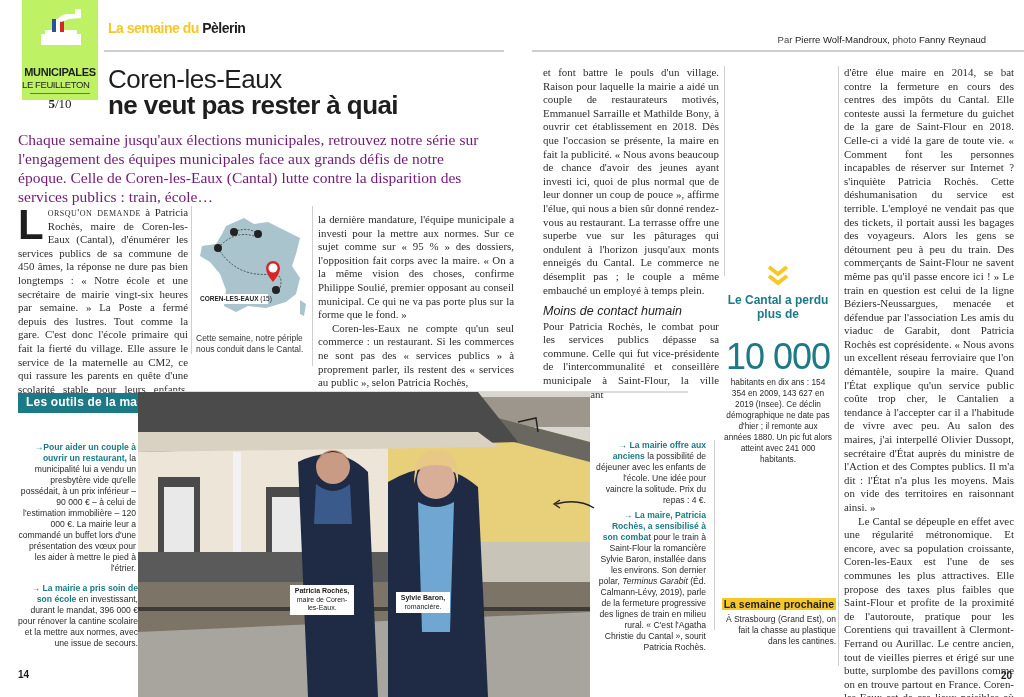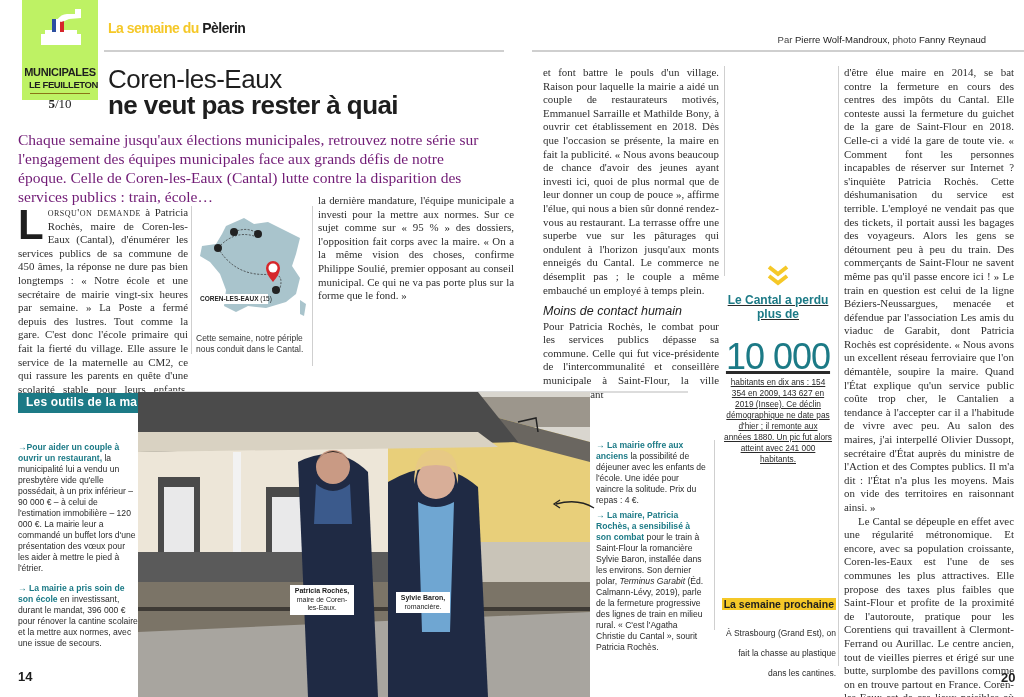--- a/index.html
+++ b/index.html
@@ -5,21 +5,21 @@
   * { box-sizing: border-box; margin: 0; padding: 0; }
   html, body { width: 1024px; height: 697px; overflow: hidden; background: #ffffff; }
   body { position: relative; font-family: "Liberation Serif", serif; color: #2a2a2a; }
   .sans { font-family: "Liberation Sans", sans-serif; }
   .abs { position: absolute; }
 
   
   .logo-box { left: 22px; top: 0; width: 76px; height: 100px; background: #bef264; }
   .logo-icon { left: 17px; top: 8px; width: 44px; height: 38px; }
   .logo-muni { left: 0; top: 66px; width: 76px; text-align: center; font-family: "Liberation Sans", sans-serif; font-weight: 900; font-size: 11px; color: #1e1e1e; letter-spacing: -0.3px; }
-  .logo-feuil { left: 0; top: 79px; width: 76px; text-align: right; font-family: "Liberation Sans", sans-serif; font-size: 9.5px; color: #1e1e1e; letter-spacing: -0.4px; font-weight: bold; }
+  .logo-feuil { left: 0; top: 79px; width: 76px; text-align: left; font-family: "Liberation Sans", sans-serif; font-size: 9.5px; color: #1e1e1e; letter-spacing: -0.4px; }
   .logo-rule { left: 8px; top: 93px; width: 60px; height: 1px; background: #8a7416; }
   .logo-num { left: 0; top: 96px; width: 76px; text-align: center; font-family: Liberation Serif, serif; font-size: 13px; color: #1e1e1e; }
   .logo-num b { font-weight: 900; }
 
   .kicker { left: 108px; top: 20px; font-family: "Liberation Sans", sans-serif; font-weight: 900; font-size: 14px; letter-spacing: -0.5px; }
   .kicker .k1 { color: #f5c828; }
   .kicker .k2 { color: #1e1e1e; }
   .top-rule { left: 104px; top: 50px; width: 400px; height: 2px; background: #cfcfcf; }
   .top-rule2 { left: 532px; top: 50px; width: 492px; height: 2px; background: #cfcfcf; }
   .byline { right: 38px; top: 34px; font-family: "Liberation Sans", sans-serif; font-size: 9.5px; color: #444; }
@@ -28,67 +28,67 @@
   .title1 { left: 108px; top: 64px; font-family: "Liberation Sans", sans-serif; font-size: 26px; color: #1e1e1e; letter-spacing: -0.5px; font-weight: 300; }
   .title2 { left: 108px; top: 90px; font-family: "Liberation Sans", sans-serif; font-size: 26px; font-weight: 900; color: #1e1e1e; letter-spacing: -0.6px; }
 
   .chapo { left: 18px; top: 130px; width: 470px; font-size: 15.5px; line-height: 19px; color: #701a75; }
 
   
   .col { font-size: 10.9px; line-height: 13.6px; color: #2d2d2d; text-align: justify; }
   .col p { text-indent: 0; }
   .col p + p { text-indent: 14px; }
   .col-a { left: 18px; top: 206px; width: 170px; }
-  .col-b { left: 318px; top: 194px; width: 196px; }
+  .col-b { left: 318px; top: 213px; width: 196px; }
   .col-c { left: 543px; top: 66px; width: 176px; }
   .col-d { left: 844px; top: 66px; width: 170px; }
   .dropcap { float: left; font-family: "Liberation Sans", sans-serif; font-weight: 900; font-size: 42px; line-height: 34px; margin: 2px 4px 0 0; color: #1e1e1e; }
   .smallcaps { font-variant: small-caps; letter-spacing: 0.5px; }
   .subhead { font-family: "Liberation Sans", sans-serif; font-style: italic; font-size: 12.5px; color: #1e1e1e; margin: 8px 0 1px; text-align: left; }
 
   .vrule { width: 1px; background: #cfcfcf; }
 
   
   .map-box { left: 196px; top: 208px; width: 112px; height: 120px; }
   .map-caption { left: 196px; top: 333px; width: 112px; font-family: "Liberation Sans", sans-serif; font-size: 8.5px; line-height: 11px; color: #333; }
 
   
-  .stat { left: 724px; top: 265px; width: 108px; text-align: center; font-family: "Liberation Sans", sans-serif; text-decoration: underline; }
+  .stat { left: 724px; top: 265px; width: 108px; text-align: center; font-family: "Liberation Sans", sans-serif; }
   .stat-chev { display: block; margin: 0 auto; }
   .stat-head { color: #1c7a86; font-weight: 700; font-size: 12px; line-height: 14px; margin-top: 6px; }
   .stat-big { color: #1c7a86; font-size: 36px; line-height: 36px; letter-spacing: -1px; font-weight: 300; margin-top: 18px; }
   .stat-body { font-size: 8.3px; line-height: 11px; color: #2a2a2a; margin-top: 2px; }
 
   
   .next { left: 718px; top: 594px; width: 118px; text-align: right; font-family: "Liberation Sans", sans-serif; }
   .next-head { display: inline; background: #f5c828; font-weight: 900; font-size: 10.5px; line-height: 13px; color: #1e1e1e; padding: 0 2px; }
-  .next-body { font-size: 8.5px; line-height: 20px; color: #2a2a2a; margin-top: 11px; }
+  .next-body { font-size: 8.5px; line-height: 11px; color: #2a2a2a; margin-top: 2px; }
 
   
   .tools-bar { left: 18px; top: 393px; width: 145px; height: 20px; background: #1c7a86; }
   .tools-bar-tip { left: 148px; top: 393px; width: 0; height: 0; border-top: 20px solid #1c7a86; border-right: 18px solid transparent; }
   .tools-title { left: 26px; top: 395px; font-family: "Liberation Sans", sans-serif; font-weight: 700; font-size: 12px; color: #fff; letter-spacing: 0.2px; }
   .tools-rule { left: 160px; top: 391px; width: 528px; height: 2px; background: #dcdcdc; }
 
-  .side-note { font-family: "Liberation Sans", sans-serif; font-size: 8.6px; line-height: 11px; color: #2a2a2a; }
+  .side-note { font-family: "Liberation Sans", sans-serif; font-size: 8.6px; line-height: 11px; color: #2a2a2a; text-align: right; }
   .side-note .hl { color: #1c7a86; font-weight: 700; }
   .note-1 { left: 18px; top: 442px; width: 118px; }
   .note-2 { left: 18px; top: 583px; width: 120px; }
   .note-3 { left: 596px; top: 440px; width: 110px; }
   .note-4 { left: 596px; top: 510px; width: 110px; }
 
   
   .photo { left: 138px; top: 392px; width: 452px; height: 305px; overflow: hidden; }
   .photo svg { display: block; }
   .label-card { background: #fff; font-family: "Liberation Sans", sans-serif; font-size: 7px; line-height: 8.5px; text-align: center; color: #222; padding: 2px 4px; }
   .label-card b { font-weight: 700; }
   .label-pat { left: 290px; top: 585px; width: 64px; }
   .label-syl { left: 396px; top: 592px; width: 54px; }
 
-  .page-num { font-family: "Liberation Sans", sans-serif; font-weight: 900; font-size: 13px; color: #1e1e1e; }
+  .page-num { font-family: "Liberation Sans", sans-serif; font-weight: 900; font-size: 10px; color: #1e1e1e; }
   .pn-l { left: 18px; top: 669px; }
   .pn-r { left: 1001px; top: 670px; }
 </style>
 </head>
 <body>
 
 <div class="abs logo-box">
   <svg class="abs logo-icon" viewBox="0 0 44 38">
     <rect x="2" y="26" width="40" height="11" fill="#fff"></rect>
     <rect x="6" y="22" width="32" height="4" fill="#fff"></rect>
@@ -134,20 +134,21 @@
     <circle cx="77" cy="60" r="4.5" fill="#fff"></circle>
     <rect x="2" y="86" width="70" height="10" fill="#fff"></rect>
   </svg>
   <div class="abs sans" style="left:4px; top:87px; font-size:6.5px; font-weight:900; color:#222; white-space:nowrap;"><span>COREN-LES-EAUX</span> <span style="font-weight:400">(15)</span></div>
 </div>
 <div class="abs map-caption">Cette semaine, notre périple nous conduit dans le Cantal.</div>
 <div class="abs vrule" style="left:312px; top:206px; height:160px;"></div>
 
 <div class="abs col col-b">
   <p>la dernière mandature, l'équipe municipale a investi pour la mettre aux normes. Sur ce sujet comme sur « 95 % » des dossiers, l'opposition fait corps avec la maire. « On a la même vision des choses, confirme Philippe Soulié, premier opposant au conseil municipal. Ce qui ne va pas porte plus sur la forme que le fond. »</p>
+  <p>Coren-les-Eaux ne compte qu'un seul commerce : un restaurant. Si les commerces ne sont pas des « services publics » à proprement parler, ils restent des « services au public », selon Patricia Rochès,</p>
 </div>
 
 <div class="abs col col-c">
   <p>et font battre le pouls d'un village. Raison pour laquelle la mairie a aidé un couple de restaurateurs motivés, Emmanuel Sarraille et Mathilde Bony, à ouvrir cet établissement en 2018. Dès que l'occasion se présente, la maire en fait la publicité. « Nous avons beaucoup de chance d'avoir des jeunes ayant investi ici, quoi de plus normal que de leur donner un coup de pouce », affirme l'élue, qui nous a bien sûr donné rendez-vous au restaurant. La terrasse offre une superbe vue sur les pâturages qui ondulent à l'horizon jusqu'aux monts enneigés du Cantal. Le commerce ne désemplit pas ; le couple a même embauché un employé à temps plein.</p>
   <div class="subhead">Moins de contact humain</div>
   <p style="text-indent:0">Pour Patricia Rochès, le combat pour les services publics dépasse sa commune. Celle qui fut vice-présidente de l'intercommunalité et conseillère municipale à Saint-Flour, la ville voisine, avant</p>
 </div>
 <div class="abs vrule" style="left:724px; top:66px; height:210px;"></div>
 
 <div class="abs stat">

